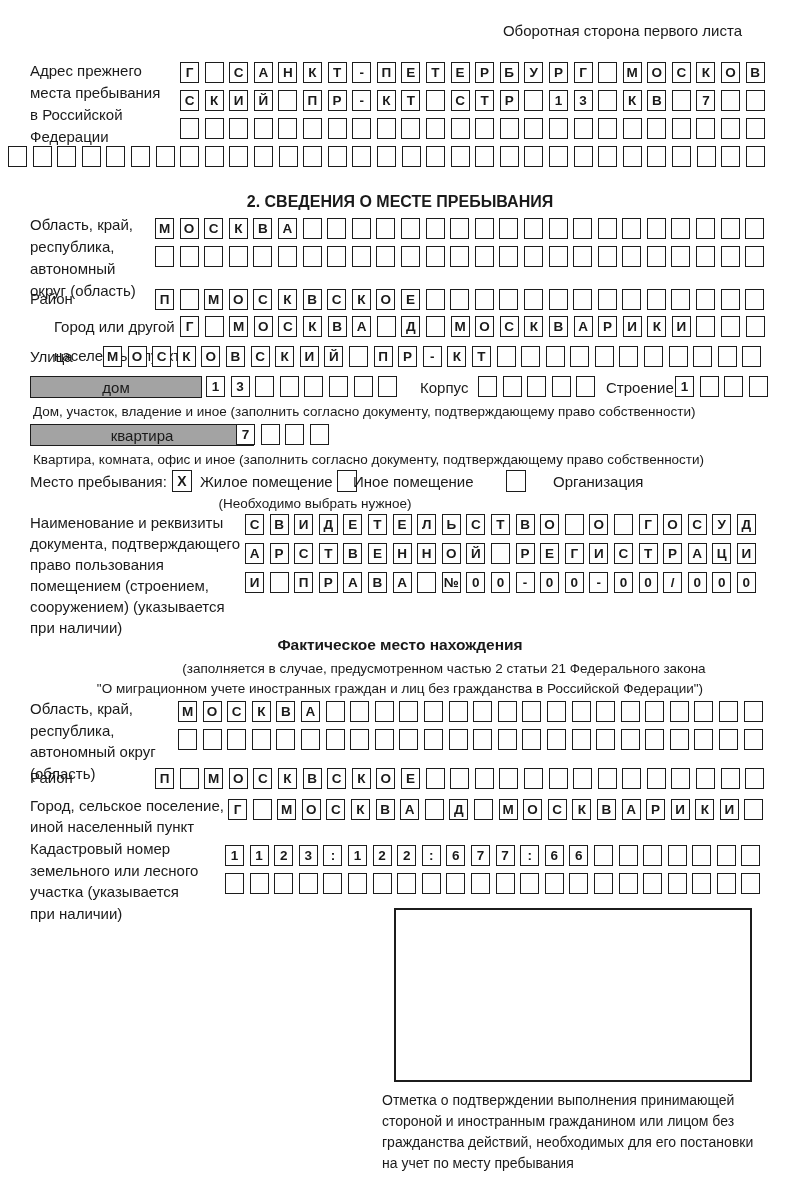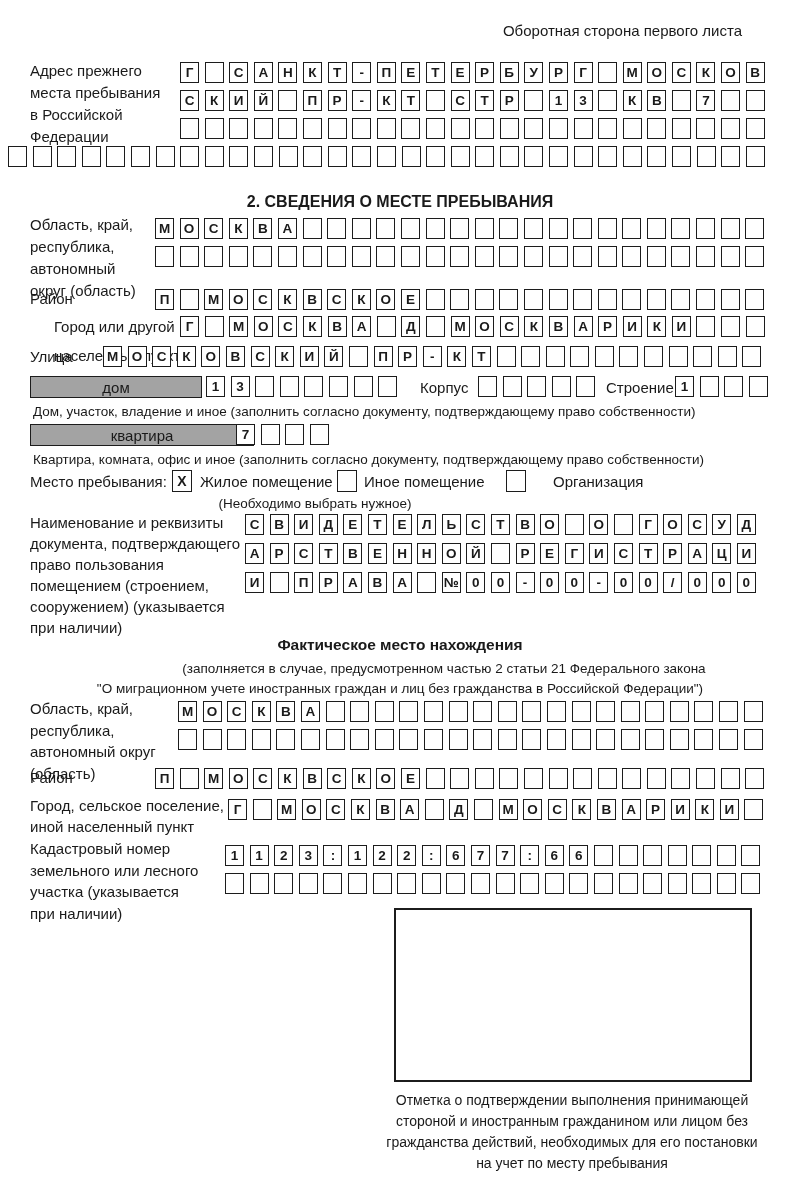--- a/index.html
+++ b/index.html
@@ -335,21 +335,21 @@
       <span class="cell"></span>
       <span class="cell"></span>
       <span class="cell"></span>
     </div>
   <div class="abs caption" style="left:33px;top:450px;">Квартира, комната, офис и иное (заполнить согласно документу, подтверждающему право собственности)</div>
 
   <div class="abs lbl" style="left:30px;top:471px;">Место пребывания:</div>
   <div class="abs chk" style="left:172px;top:470px;">X</div>
   <div class="abs lbl" style="left:200px;top:471px;">Жилое помещение</div>
   <div class="abs chk" style="left:337px;top:470px;"></div>
-  <div class="abs lbl" style="left:364px;top:471px;">Иное помещение</div>
+  <div class="abs lbl" style="left:353px;top:471px;">Иное помещение</div>
   <div class="abs chk" style="left:506px;top:470px;"></div>
   <div class="abs lbl" style="left:553px;top:471px;">Организация</div>
   <div class="abs caption" style="left:180px;top:494px;width:270px;text-align:center;">(Необходимо выбрать нужное)</div>
 
   <div class="abs lbl" style="left:30px;top:512px;width:215px;line-height:21px;">Наименование и реквизиты
 документа, подтверждающего
 право пользования
 помещением (строением,
 сооружением) (указывается
 при наличии)</div>
@@ -587,18 +587,18 @@
       <span class="cell"></span>
       <span class="cell"></span>
       <span class="cell"></span>
       <span class="cell"></span>
       <span class="cell"></span>
       <span class="cell"></span>
       <span class="cell"></span>
     </div>
 
   <div class="abs" style="left:394px;top:908px;width:358px;height:174px;border:2px solid #1c1c1c;box-sizing:border-box;"></div>
-  <div class="abs prewrap" style="left:382px;top:1090px;width:380px;text-align:center;font-size:14px;line-height:21px;">Отметка о подтверждении выполнения принимающей
+  <div class="abs prewrap" style="left:382px;top:1090px;width:380px;font-size:14px;line-height:21px;">Отметка о подтверждении выполнения принимающей
 стороной и иностранным гражданином или лицом без
 гражданства действий, необходимых для его постановки
 на учет по месту пребывания</div>
 
 </div>
 
 </body></html>

